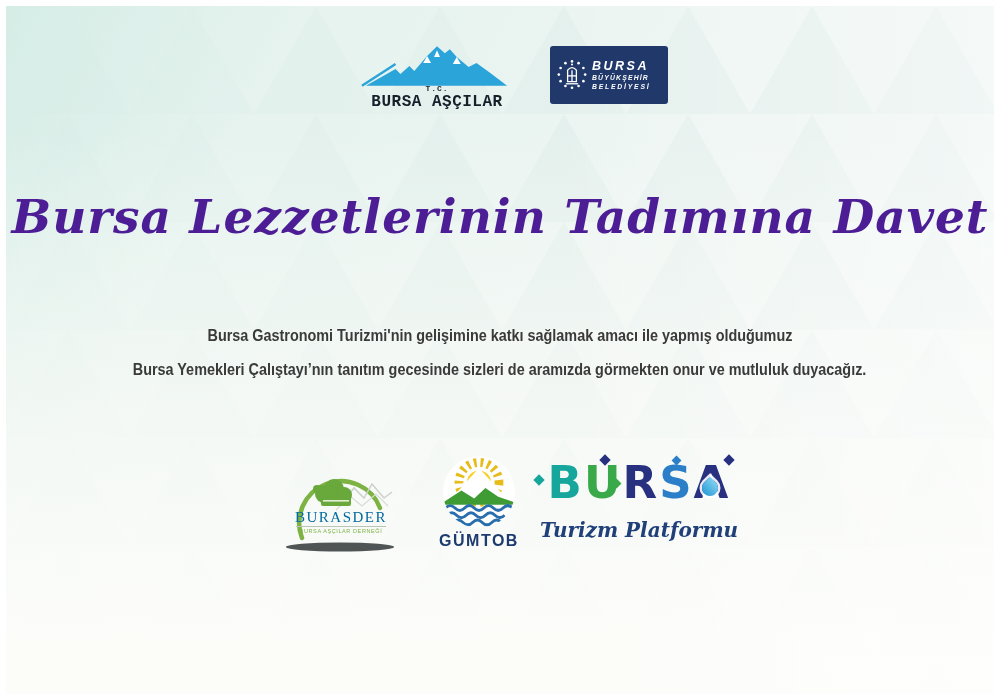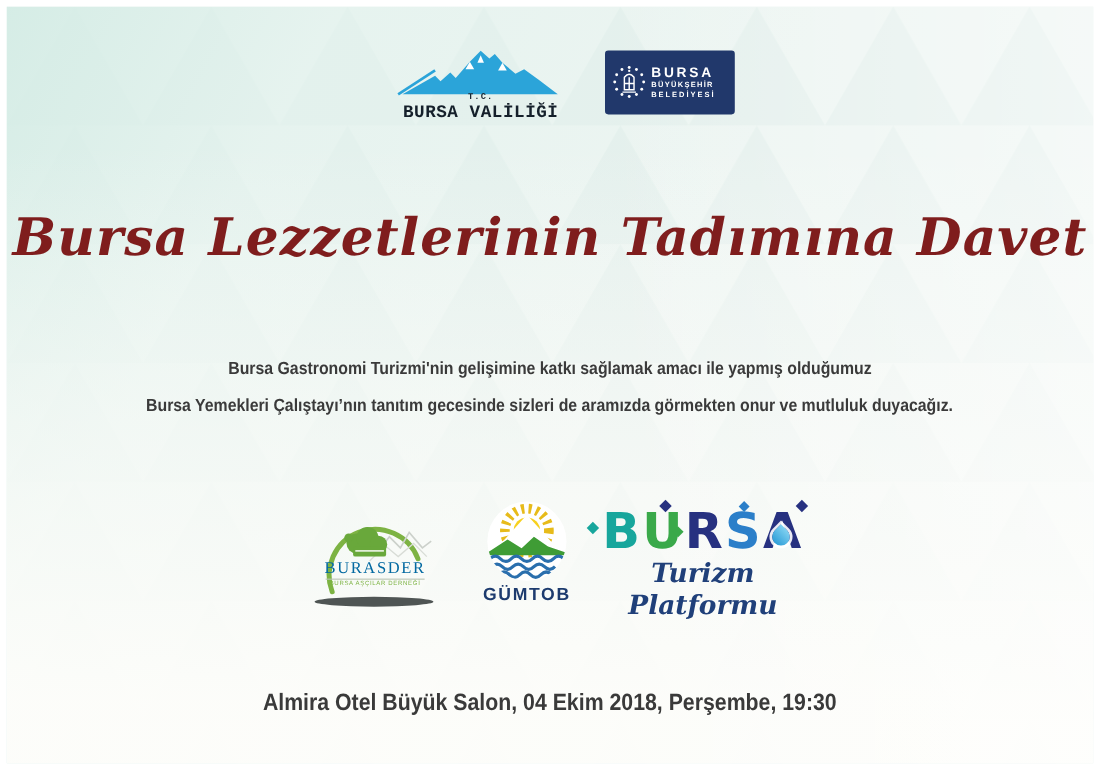--- a/index.html
+++ b/index.html
@@ -17,29 +17,29 @@
 
   
   .valiligi { position:absolute; left:350px; top:36px; width:162px; text-align:center;font-family:Liberation Mono, monospace; }
   .valiligi svg { display:block; margin:0 auto; }
   .valiligi .tc { font-size:8px; font-weight:bold; color:#1b2631; letter-spacing:1px; margin-top:-4px; }
   .valiligi .vname { font-size:16px; font-weight:bold; color:#15202b; letter-spacing:0.5px; }
 
   .belediye { position:absolute; left:544px; top:40px; width:118px; height:58px;
     background:#21386b; border-radius:3px; display:flex; align-items:center; padding:4px 6px 4px 2px; }
   .belediye .emblem { width:40px; height:50px; flex:0 0 auto; }
-  .belediye .btext { display:flex; flex-direction:column; justify-content:center; color:#fff; line-height:1.25; }
+  .belediye .btext { display:flex; flex-direction:column; justify-content:center; color:#fff; line-height:1.25;font-style:italic; }
   .belediye .b1 { font-size:12.5px; font-weight:bold; letter-spacing:2.5px; }
   .belediye .b2 { font-size:6.8px; font-weight:bold; letter-spacing:1.2px; }
   .belediye .b3 { font-size:6.8px; font-weight:bold; letter-spacing:1.8px; }
 
   
   .title { position:absolute; top:183px; left:0; width:100%; text-align:center;
     font-family:"DejaVu Serif", serif; font-style:italic; font-weight:bold;
-    font-size:47px; color:#7f1d1d; letter-spacing:1px; }
+    font-size:47px; color:#4c1d95; letter-spacing:1px; }
 
   
   .bodytext { position:absolute; top:313px; left:0; width:100%; text-align:center;
     font-size:16px; color:#3a3a3a; line-height:34px; font-weight:bold; }
   .bodytext .squeeze { display:inline-block; transform:scaleX(0.9); transform-origin:center; }
 
   
   .logos-row { position:absolute; left:0; top:446px; width:100%; height:120px; }
 
   .burasder { position:absolute; left:272px; top:4px; width:126px; height:100px; }
@@ -51,21 +51,21 @@
     padding-top:1px; margin:0 18px; width:calc(100% - 36px); }
 
   .gumtob { position:absolute; left:421px; top:0; width:104px; text-align:center; }
   .gumtob svg { display:block; margin:0 auto; }
   .gumtob .gname { font-size:16px; font-weight:bold; color:#1d3b6e; letter-spacing:1.5px; margin-top:0; }
 
   .bursatp { position:absolute; left:533px; top:8px; width:200px; text-align:center; }
   .bursatp .letters { position:relative; display:flex; justify-content:center;
     font-family:"DejaVu Sans", sans-serif; font-weight:800; font-size:45px; line-height:46px; letter-spacing:2px; }
   .bursatp .tagline { font-family:"DejaVu Serif", serif; font-style:italic; font-weight:bold;
-    font-size:24px; margin-top:0px; }
+    font-size:20px; margin-top:12px; }
   .orn { position:absolute; transform:rotate(45deg); }
   .orn-1 { width:8px; height:8px; background:#17a69c; left:-4px; top:16px; }
   .orn-2 { width:7px; height:7px; background:#3aa94a; left:74px; top:20px; }
   .orn-3 { width:8px; height:8px; background:#273180; left:62px; top:-4px; }
   .orn-4 { width:7px; height:7px; background:#2b7fc9; left:134px; top:-3px; }
   .orn-5 { width:8px; height:8px; background:#273180; left:186px; top:-4px; }
   .drop { position:absolute; width:16px; height:16px; left:163px; top:20px;
     background:linear-gradient(180deg,#7fd0f0 0%,#2e9ed8 100%);
     border-radius:0 50% 50% 50%; transform:rotate(45deg);
     box-shadow:0 0 0 2.5px rgba(255,255,255,0.9); }
@@ -95,21 +95,21 @@
 
   <div class="valiligi">
     <svg width="158" height="46" viewBox="0 0 160 46">
       <path d="M4 44 L38 22" stroke="#2ba4d9" stroke-width="2.5" fill="none"></path>
       <polygon points="8,44 38,27 43,32 52,24 57,29 70,14 80,4 88,11 93,7 100,15 112,25 120,21 134,31 151,44" fill="#2ba4d9"></polygon>
       <polygon points="70,14 74,21 66,21" fill="#ffffff"></polygon>
       <polygon points="100,15 104,22 96,22" fill="#ffffff"></polygon>
       <polygon points="80,8 83,15 77,15" fill="#ffffff"></polygon>
     </svg>
     <div class="tc">T.C.</div>
-    <div class="vname">BURSA VALİLİĞİ</div>
+    <div class="vname">BURSA AŞÇILAR</div>
   </div>
 
   <div class="belediye">
     <svg class="emblem" viewBox="0 0 38 57">
       <g fill="#ffffff">
         <circle cx="34" cy="28" r="1.5"></circle>
           <circle cx="32" cy="35.5" r="1.5"></circle>
         <circle cx="26.5" cy="41" r="1.5"></circle>
           <circle cx="19" cy="43" r="1.5"></circle>
         <circle cx="11.5" cy="41" r="1.5"></circle>
@@ -198,17 +198,14 @@
         <span class="orn orn-2"></span>
         <span class="orn orn-3"></span>
         <span class="orn orn-4"></span>
         <span class="orn orn-5"></span>
         <span class="drop"></span>
       </div>
       <div class="tagline" style="color: rgb(32, 64, 122);">Turizm Platformu</div>
     </div>
   </div>
 
-  <div class="footer">
-    <span class="squeeze">Almira Otel Büyük Salon, 04 Ekim 2018, Perşembe, 19:30</span>
-  </div>
 
 </div>
 
 </body></html>

